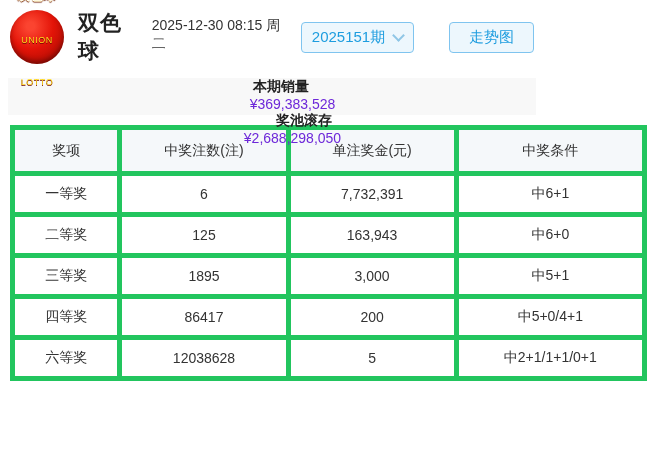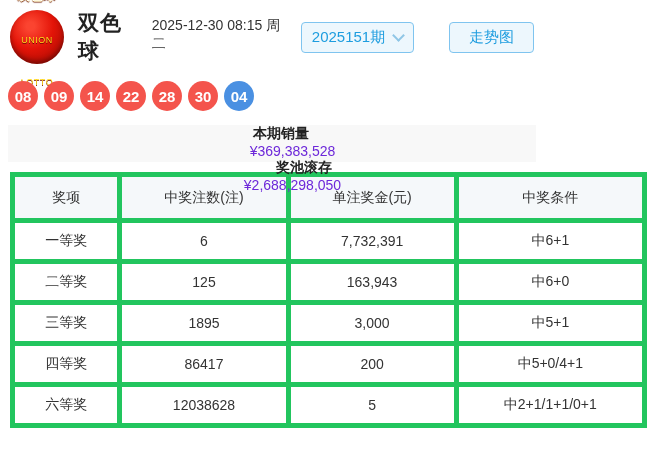--- a/index.html
+++ b/index.html
@@ -78,29 +78,20 @@
     </div>
     <div class="header-right">
       <button class="btn btn-issue">
         <span>2025151期</span>
         <span class="chev"></span>
       </button>
       <button class="btn btn-trend">走势图</button>
     </div>
   </div>
 
-  <div class="balls">
-    <span class="ball ball-red">08</span>
-    <span class="ball ball-red">09</span>
-    <span class="ball ball-red">14</span>
-    <span class="ball ball-red">22</span>
-    <span class="ball ball-red">28</span>
-    <span class="ball ball-red">30</span>
-    <span class="ball ball-blue">04</span>
-  </div>
 
   <div class="sales">
     <span class="s-label">本期销量</span>
     <span class="s-value">¥369,383,528</span>
     <span class="s-label s-gap">奖池滚存</span>
     <span class="s-value">¥2,688,298,050</span>
   </div>
 
   <table class="prize">
     <colgroup>

